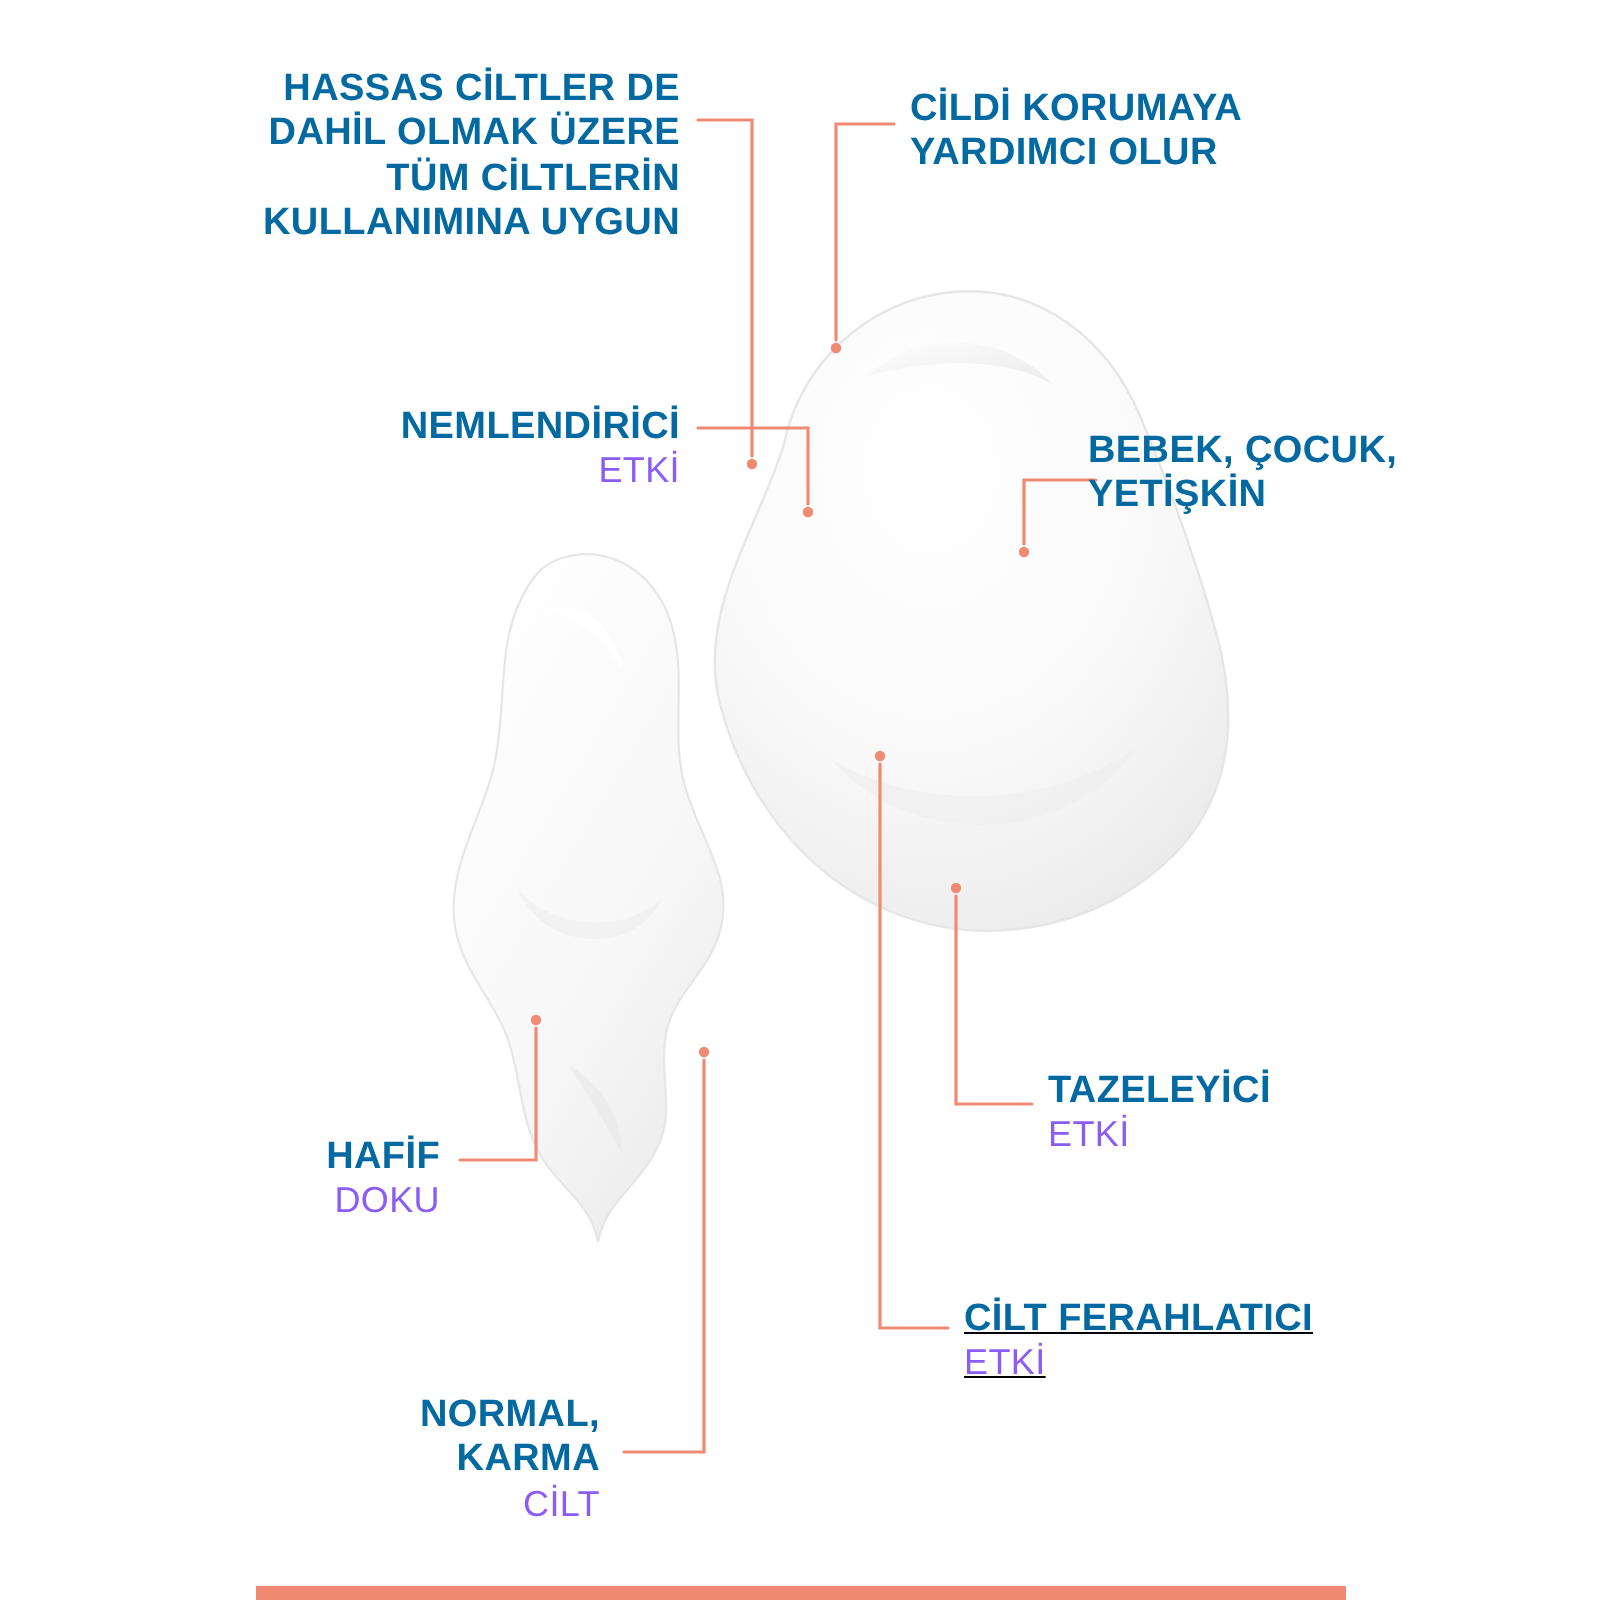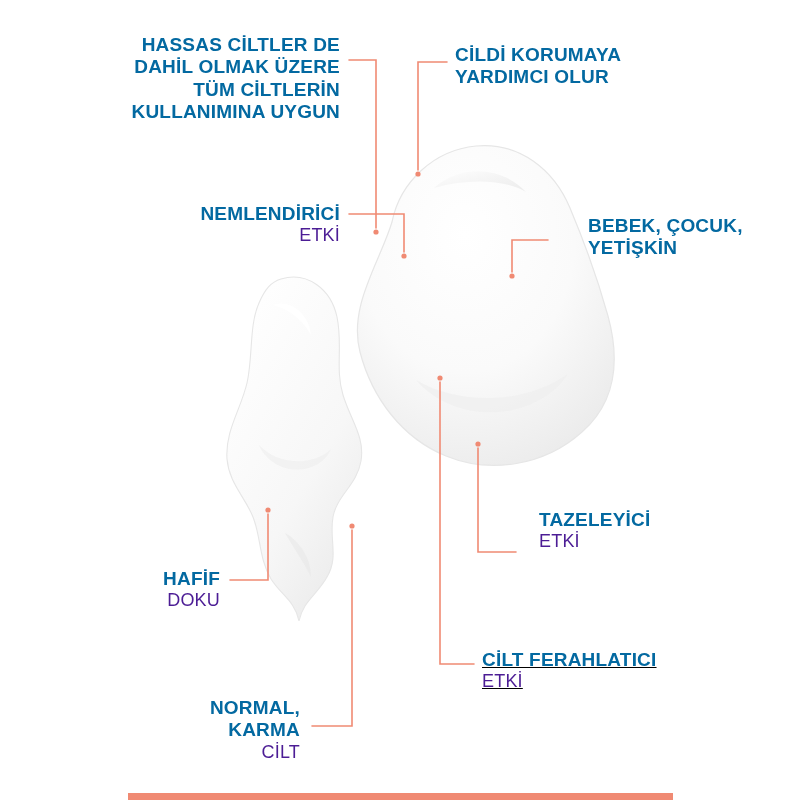--- a/index.html
+++ b/index.html
@@ -30,34 +30,34 @@
     display: block;
     font-weight: bold;
     font-size: 19px;
     color: #0369a1;
     text-transform: uppercase;
   }
   .callout .sub {
     display: block;
     font-weight: normal;
     font-size: 18px;
-    color: #4c1d95;
+    color: #8b5cf6;
     text-transform: uppercase;
   }
   .align-right { text-align: right; }
   .align-left  { text-align: left; }
 
   
   #c-hassas  { left: 128px; top: 34px;  width: 212px; }
   #c-nemlen  { left: 120px; top: 203px; width: 220px; }
   #c-hafif   { left: 120px; top: 568px; width: 100px; }
   #c-normal  { left: 140px; top: 697px; width: 160px; }
   #c-cildi   { left: 455px; top: 44px;  width: 230px; }
-  #c-bebek   { left: 588px; top: 215px; width: 160px; }
-  #c-taze    { left: 524px; top: 509px; width: 200px; margin-left: 15px; }
+  #c-bebek   { left: 544px; top: 215px; width: 160px; }
+  #c-taze    { left: 524px; top: 535px; width: 200px; }
   #c-ferah   { left: 482px; top: 649px; width: 200px; text-decoration: underline; }
 
   
   #lines {
     position: absolute;
     left: 0; top: 0;
     width: 800px; height: 800px;
     pointer-events: none;
   }
 

